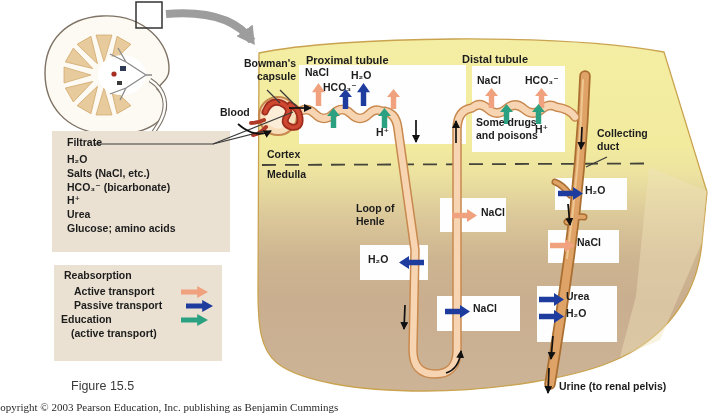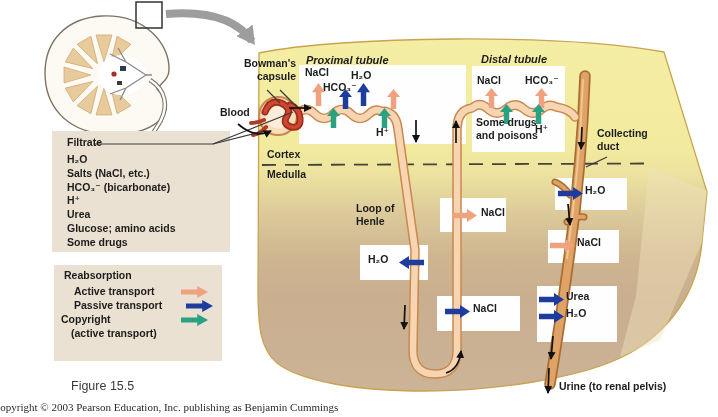--- a/index.html
+++ b/index.html
@@ -3,21 +3,21 @@
 <meta charset="utf-8">
 <style>
   html,body{margin:0;padding:0;background:#fff;}
   .stage{position:relative;width:718px;height:417px;background:#ffffff;overflow:hidden;
          font-family:"Liberation Sans","DejaVu Sans",sans-serif;}
   svg.layer{position:absolute;left:0;top:0;pointer-events:none;}
   .panel{position:absolute;background:#EAE1D2;}
   .wbox{position:absolute;background:#FEFEFE;}
   .lbl{position:absolute;font-size:10.5px;font-weight:bold;color:#1c1c1c;line-height:12.5px;white-space:nowrap;}
   .lbl.wrap{white-space:normal;}
-  .title{font-size:11px;font-style:italic;}
+  .title{font-size:11px;}
   .arr{position:absolute;}
   .arr.up{width:13px;height:23px;clip-path:polygon(50% 0,100% 40%,71% 40%,71% 100%,29% 100%,29% 40%,0 40%);}
   .arr.up.short{height:20px;}
   .arr.right{width:25px;height:13px;clip-path:polygon(100% 50%,60% 0,60% 29%,0 29%,0 71%,60% 71%,60% 100%);}
   .arr.left{width:25px;height:13px;clip-path:polygon(0 50%,40% 0,40% 29%,100% 29%,100% 71%,40% 71%,40% 100%);}
   .arr.legend{width:27px;height:12px;}
   .active{background:#F0A27E;}
   .passive{background:#1E3C9E;}
   .secretion{background:#2BA181;}
   .filtrate-items span{display:block;font-size:10.5px;font-weight:bold;color:#1c1c1c;line-height:13.8px;}
@@ -139,44 +139,43 @@
       <line x1="582" y1="127" x2="581" y2="149" marker-end="url(#mb)"></line>
       <line x1="405" y1="305" x2="404" y2="329" marker-end="url(#mb)"></line>
       <path d="M 446 373 Q 459 369 461 351" marker-end="url(#mb)"></path>
       <line x1="568" y1="204" x2="570" y2="225" marker-end="url(#mb)"></line>
       <line x1="553" y1="336" x2="551" y2="359" marker-end="url(#mb)"></line>
       <line x1="549" y1="368" x2="548" y2="393" marker-end="url(#mb)"></line>
     </g>
   </svg>
 
   <div class="lbl title" style="left:306px;top:54px;">Proximal tubule</div>
-  <div class="lbl title" style="left:481px;top:53px;">Distal tubule</div>
+  <div class="lbl title" style="left:462px;top:53px;">Distal tubule</div>
   <div class="lbl wrap" style="left:230px;top:57px;width:66px;text-align:right;">Bowman's capsule</div>
   <div class="lbl" style="left:220px;top:106px;">Blood</div>
   <div class="lbl" style="left:267px;top:148px;">Cortex</div>
   <div class="lbl" style="left:267px;top:168px;">Medulla</div>
   <div class="lbl wrap" style="left:356px;top:202px;width:52px;">Loop of Henle</div>
   <div class="lbl wrap" style="left:597px;top:127px;width:66px;">Collecting duct</div>
   <div class="lbl" style="left:559px;top:374px;margin-top:6px;">Urine (to renal pelvis)</div>
 
   <div class="lbl" style="left:67px;top:136px;">Filtrate</div>
   <div class="filtrate-items" style="position:absolute;left:67px;top:153px;">
     <span>H₂O</span>
     <span>Salts (NaCl, etc.)</span>
     <span>HCO₃⁻ (bicarbonate)</span>
     <span>H⁺</span>
     <span>Urea</span>
     <span>Glucose; amino acids</span>
-    <span>Some drugs</span>
   </div>
 
   <div class="lbl" style="left:64px;top:269px;">Reabsorption</div>
   <div class="lbl" style="left:74px;top:285px;">Active transport</div>
   <div class="lbl" style="left:74px;top:299px;">Passive transport</div>
-  <div class="lbl" style="left:61px;top:313px;">Copyright</div>
+  <div class="lbl" style="left:61px;top:313px;">Education</div>
   <div class="lbl" style="left:71px;top:327px;">(active transport)</div>
   <span class="arr right legend active" style="left: 181px; top: 286px; background: rgb(240, 162, 126);"></span>
   <span class="arr right legend passive" style="left: 186px; top: 300px; background: rgb(30, 60, 158);"></span>
   <span class="arr right legend secretion" style="left: 181px; top: 314px; background: rgb(43, 161, 129);"></span>
 
   <div class="lbl" style="left:305px;top:66px;">NaCl</div>
   <div class="lbl" style="left:351px;top:69px;">H₂O</div>
   <div class="lbl" style="left:323px;top:81px;">HCO₃⁻</div>
   <span class="arr up active" style="left: 312px; top: 83px; background: rgb(240, 162, 126);"></span>
   <span class="arr up short passive" style="left: 339px; top: 89px; background: rgb(30, 60, 158);"></span>

